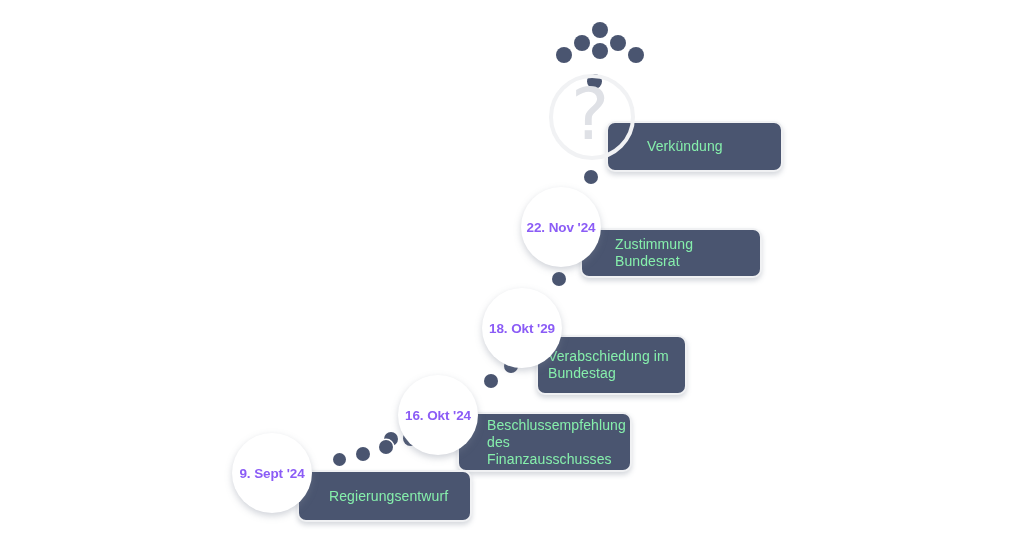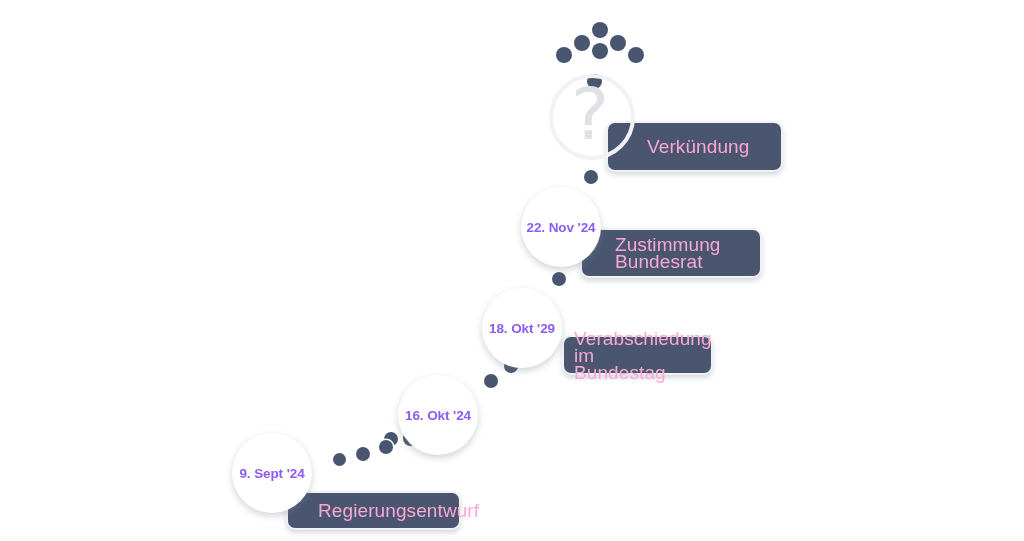--- a/index.html
+++ b/index.html
@@ -30,22 +30,22 @@
     position: absolute;
     background: #4a5570;
     border: 2px solid #f0f1f3;
     border-radius: 9px;
     box-shadow: 0 3px 5px rgba(120,128,145,0.30);
     display: flex;
     align-items: center;
     z-index: 2;
   }
   .step-box .box-label {
-    color: #f9a8d4;
-    font-size: 19px;
+    color: #86efac;
+    font-size: 14px;
     line-height: 17px;
     font-weight: 400;
     white-space: pre-line;
     letter-spacing: 0.1px;
   }
 
   
   .date-circle {
     position: absolute;
     width: 80px;
@@ -144,29 +144,33 @@
   <div class="date-circle" style="left:521px;top:187px;">
     <span class="date-label">22. Nov '24</span>
   </div>
   <div class="step-box" style="left:580px;top:228px;width:182px;height:50px;padding-left:33px;">
     <span class="box-label">Zustimmung Bundesrat</span>
   </div>
 
   <div class="date-circle" style="left:482px;top:288px;">
     <span class="date-label">18. Okt '29</span>
   </div>
-  <div class="step-box" style="left:562px;top:335px;width:151px;height:40px;padding-left:10px;">
+  <div class="step-box" style="left:536px;top:335px;width:151px;height:60px;padding-left:10px;">
     <span class="box-label">Verabschiedung im
 Bundestag</span>
   </div>
 
   <div class="date-circle" style="left:398px;top:375px;">
     <span class="date-label">16. Okt '24</span>
   </div>
+  <div class="step-box" style="left:457px;top:412px;width:175px;height:60px;padding-left:28px;">
+    <span class="box-label">Beschlussempfehlung
+des Finanzausschusses</span>
+  </div>
 
   <div class="date-circle" style="left:232px;top:433px;">
     <span class="date-label">9. Sept '24</span>
   </div>
-  <div class="step-box" style="left:286px;top:470px;width:175px;height:39px;padding-left:30px;margin-top:21px;">
+  <div class="step-box" style="left:297px;top:470px;width:175px;height:52px;padding-left:30px;">
     <span class="box-label">Regierungsentwurf</span>
   </div>
 
 </div>
 
 </body></html>

